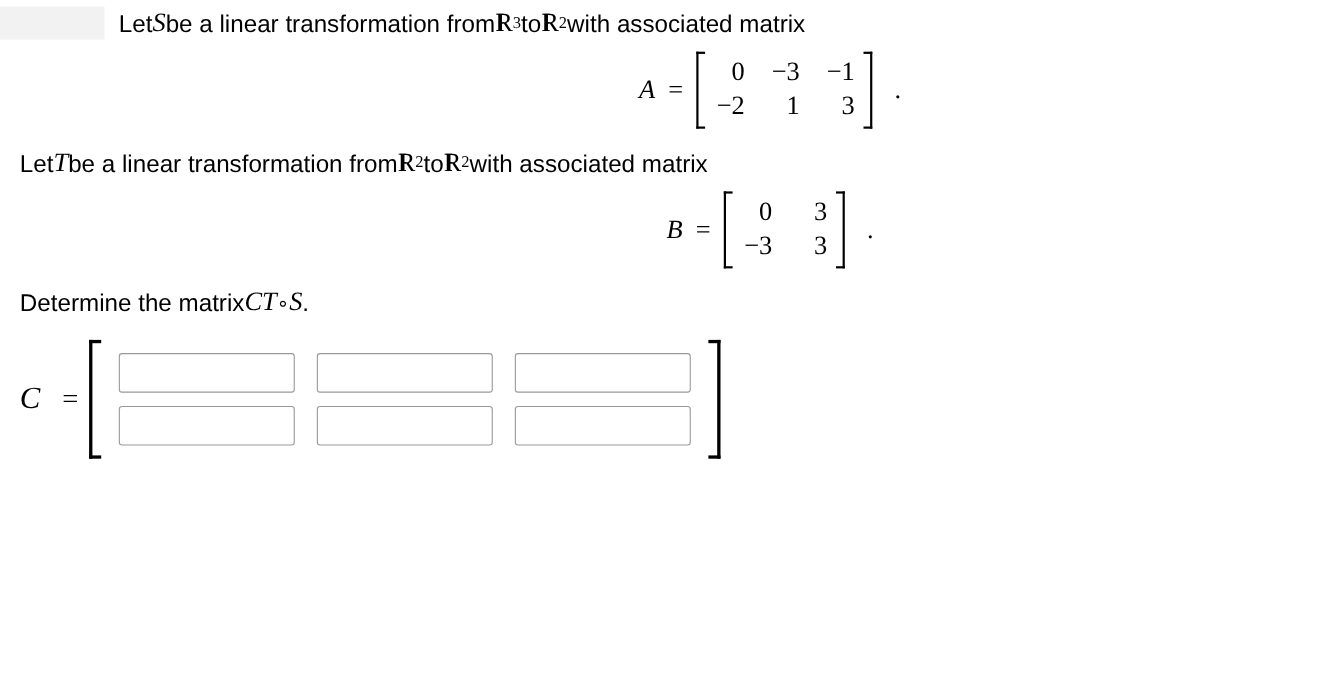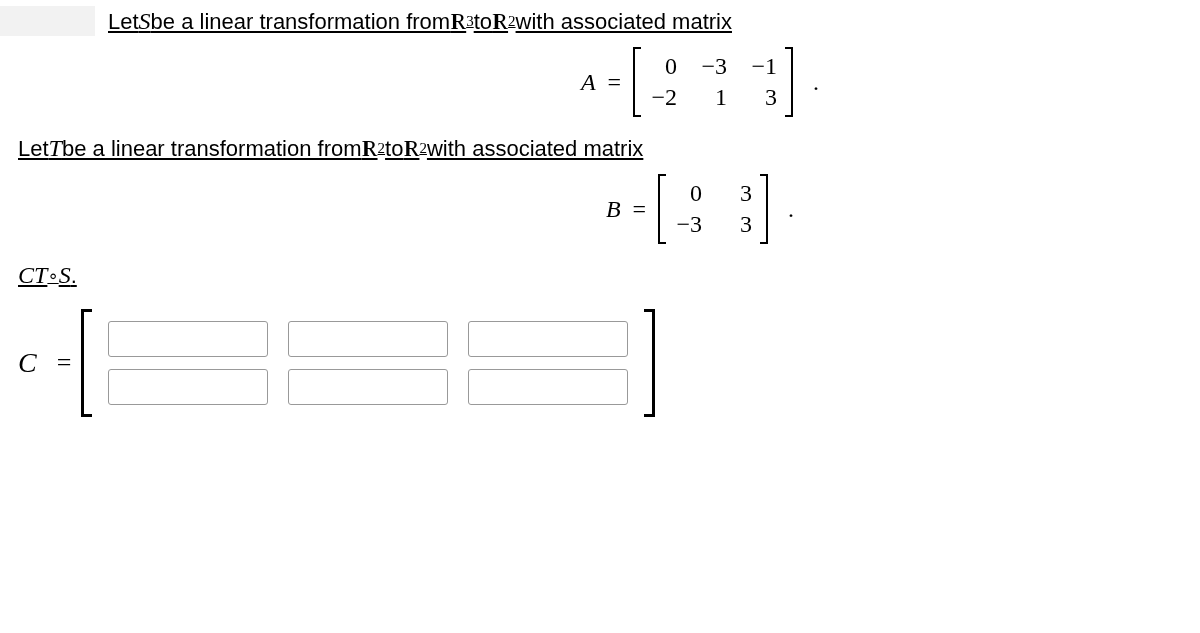--- a/index.html
+++ b/index.html
@@ -6,21 +6,21 @@
     body {
       font-family: Arial, Helvetica, sans-serif;
       font-size: 22px;
       color: #000;
       background: #fff;
       width: 1200px;
       height: 633px;
       padding: 8px 18px;
       position: relative;
     }
-    .line { display: flex; align-items: center; flex-wrap: wrap; margin-bottom: 12px; text-decoration: underline; }
+    .line { display: flex; align-items: center; flex-wrap: wrap; margin-bottom: 12px; }
     .indent { margin-left: 90px; }
     .highlight {
       position: absolute;
       left: 0;
       top: 6px;
       width: 95px;
       height: 30px;
       background: #f2f2f2;
       z-index: -1;
     }
@@ -154,20 +154,21 @@
         <span class="cell">−3</span>
         <span class="cell">3</span>
       </div>
       <div class="bracket-r"></div>
     </div>
     <span class="period">.</span>
   </div>
 </div>
 
 <div class="line">
+  <span>Determine the matrix </span>
   <span class="math-var">C</span>
   <span class="math-var">T</span>
   <span class="compose"> ∘ </span>
   <span class="math-var">S</span>
   <span>.</span>
 </div>
 
 <div class="answer-area">
   <span class="answer-label">C</span>
   <span class="eq-sign">=</span>

